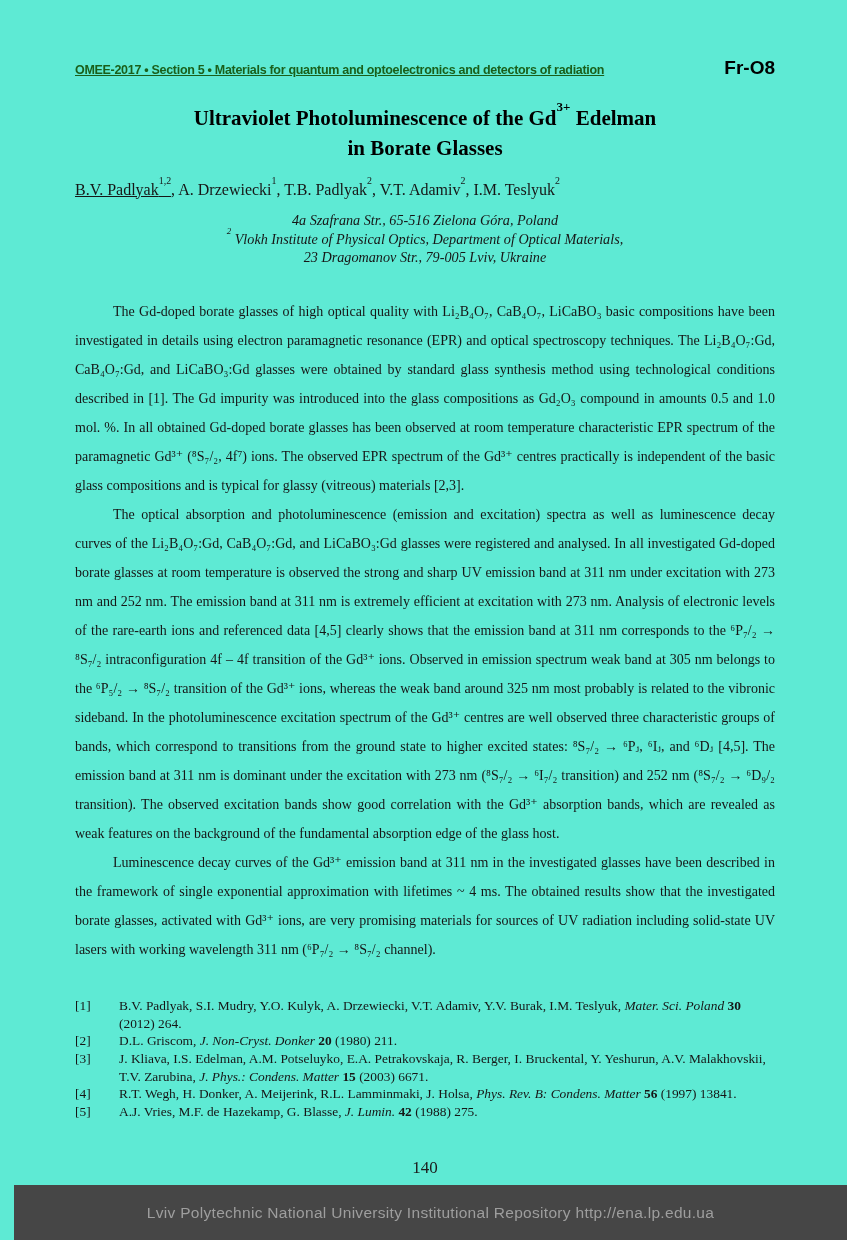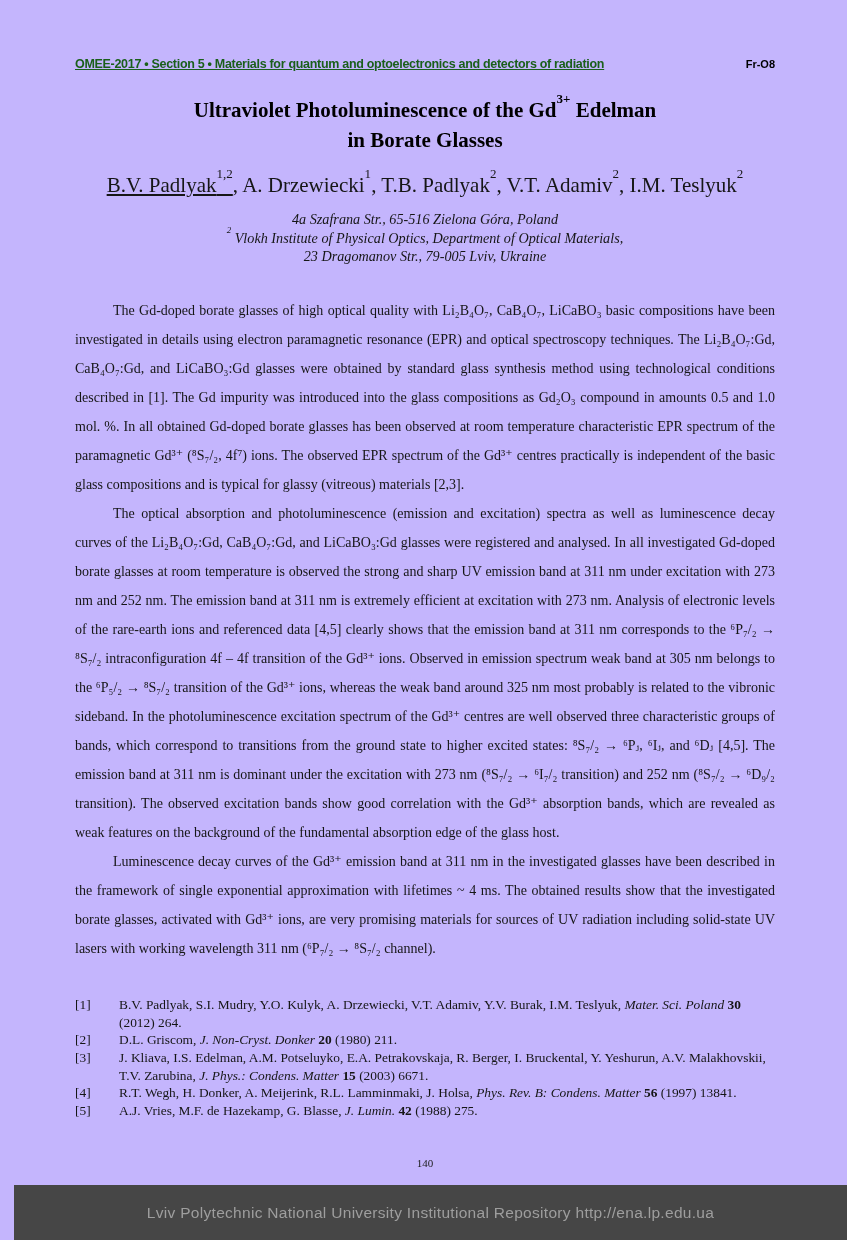--- a/index.html
+++ b/index.html
@@ -1,60 +1,60 @@
 <!DOCTYPE html>
 <html><head>
 <meta charset="utf-8">
 <style>
   html,body { margin:0; padding:0; background:#ffffff; }
   .page {
     position:relative; width:847px; height:1240px; margin:0 auto;
-    background:#c4b5fd; overflow:hidden;
+    background:#5eead4; overflow:hidden;
     font-family:"Liberation Serif","DejaVu Serif",serif; color:#161616;
   }
   .content { padding:0 72px 0 75px; }
 
   .running-head {
     display:flex; justify-content:space-between; align-items:baseline;
     padding-top:57px;
     font-family:"Liberation Sans","DejaVu Sans",sans-serif;
   }
   .head-left {
     color:#1a5f1a; font-weight:bold; font-size:12.5px; letter-spacing:-0.3px;
     text-decoration:underline; white-space:nowrap;
   }
-  .head-right { font-weight:bold; font-size:11px; color:#000; padding-left:4px; }
+  .head-right { font-weight:bold; font-size:19px; color:#000; padding-left:4px; }
 
   .title {
     margin:25px 0 0; text-align:center;
     font-size:21px; font-weight:bold; line-height:1.42; color:#000;
   }
   .title sup, .authors sup, .affil sup {
     font-size:62%; position:relative; top:-0.45em; line-height:0;
   }
 
-  .authors { margin:17px 0 0; text-align:center; font-size:21px; }
+  .authors { margin:17px 0 0; font-size:16px; }
   .author-first { text-decoration:underline; }
 
   .affiliations {
     margin:12px 0 0; text-align:center; font-style:italic;
     font-size:14.2px; line-height:1.33;
   }
 
   .body-text { margin-top:30px; font-size:14px; line-height:29px; text-align:justify; }
   .para { margin:0; text-indent:38px; }
 
   .refs { margin-top:33px; font-size:13.4px; line-height:17.6px; }
   .ref-row { display:flex; }
   .ref-label { flex:none; width:44px; }
   .ref-text { flex:1; }
   .ref-text em { font-style:italic; }
   .ref-text b { font-weight:bold; }
 
-  .page-number { margin-top:38px; text-align:center; font-size:11px; color:#1c1c1c; }
+  .page-number { margin-top:38px; text-align:center; font-size:17px; color:#1c1c1c; }
 
   .footer-bar {
     position:absolute; left:14px; right:0; bottom:0; height:55px;
     background:#464646; display:flex; align-items:center; justify-content:center;
     font-family:"Liberation Sans","DejaVu Sans",sans-serif;
     font-size:15.5px; color:#9e9e9e; letter-spacing:0.3px;
   }
 </style>
 </head>
 <body>

